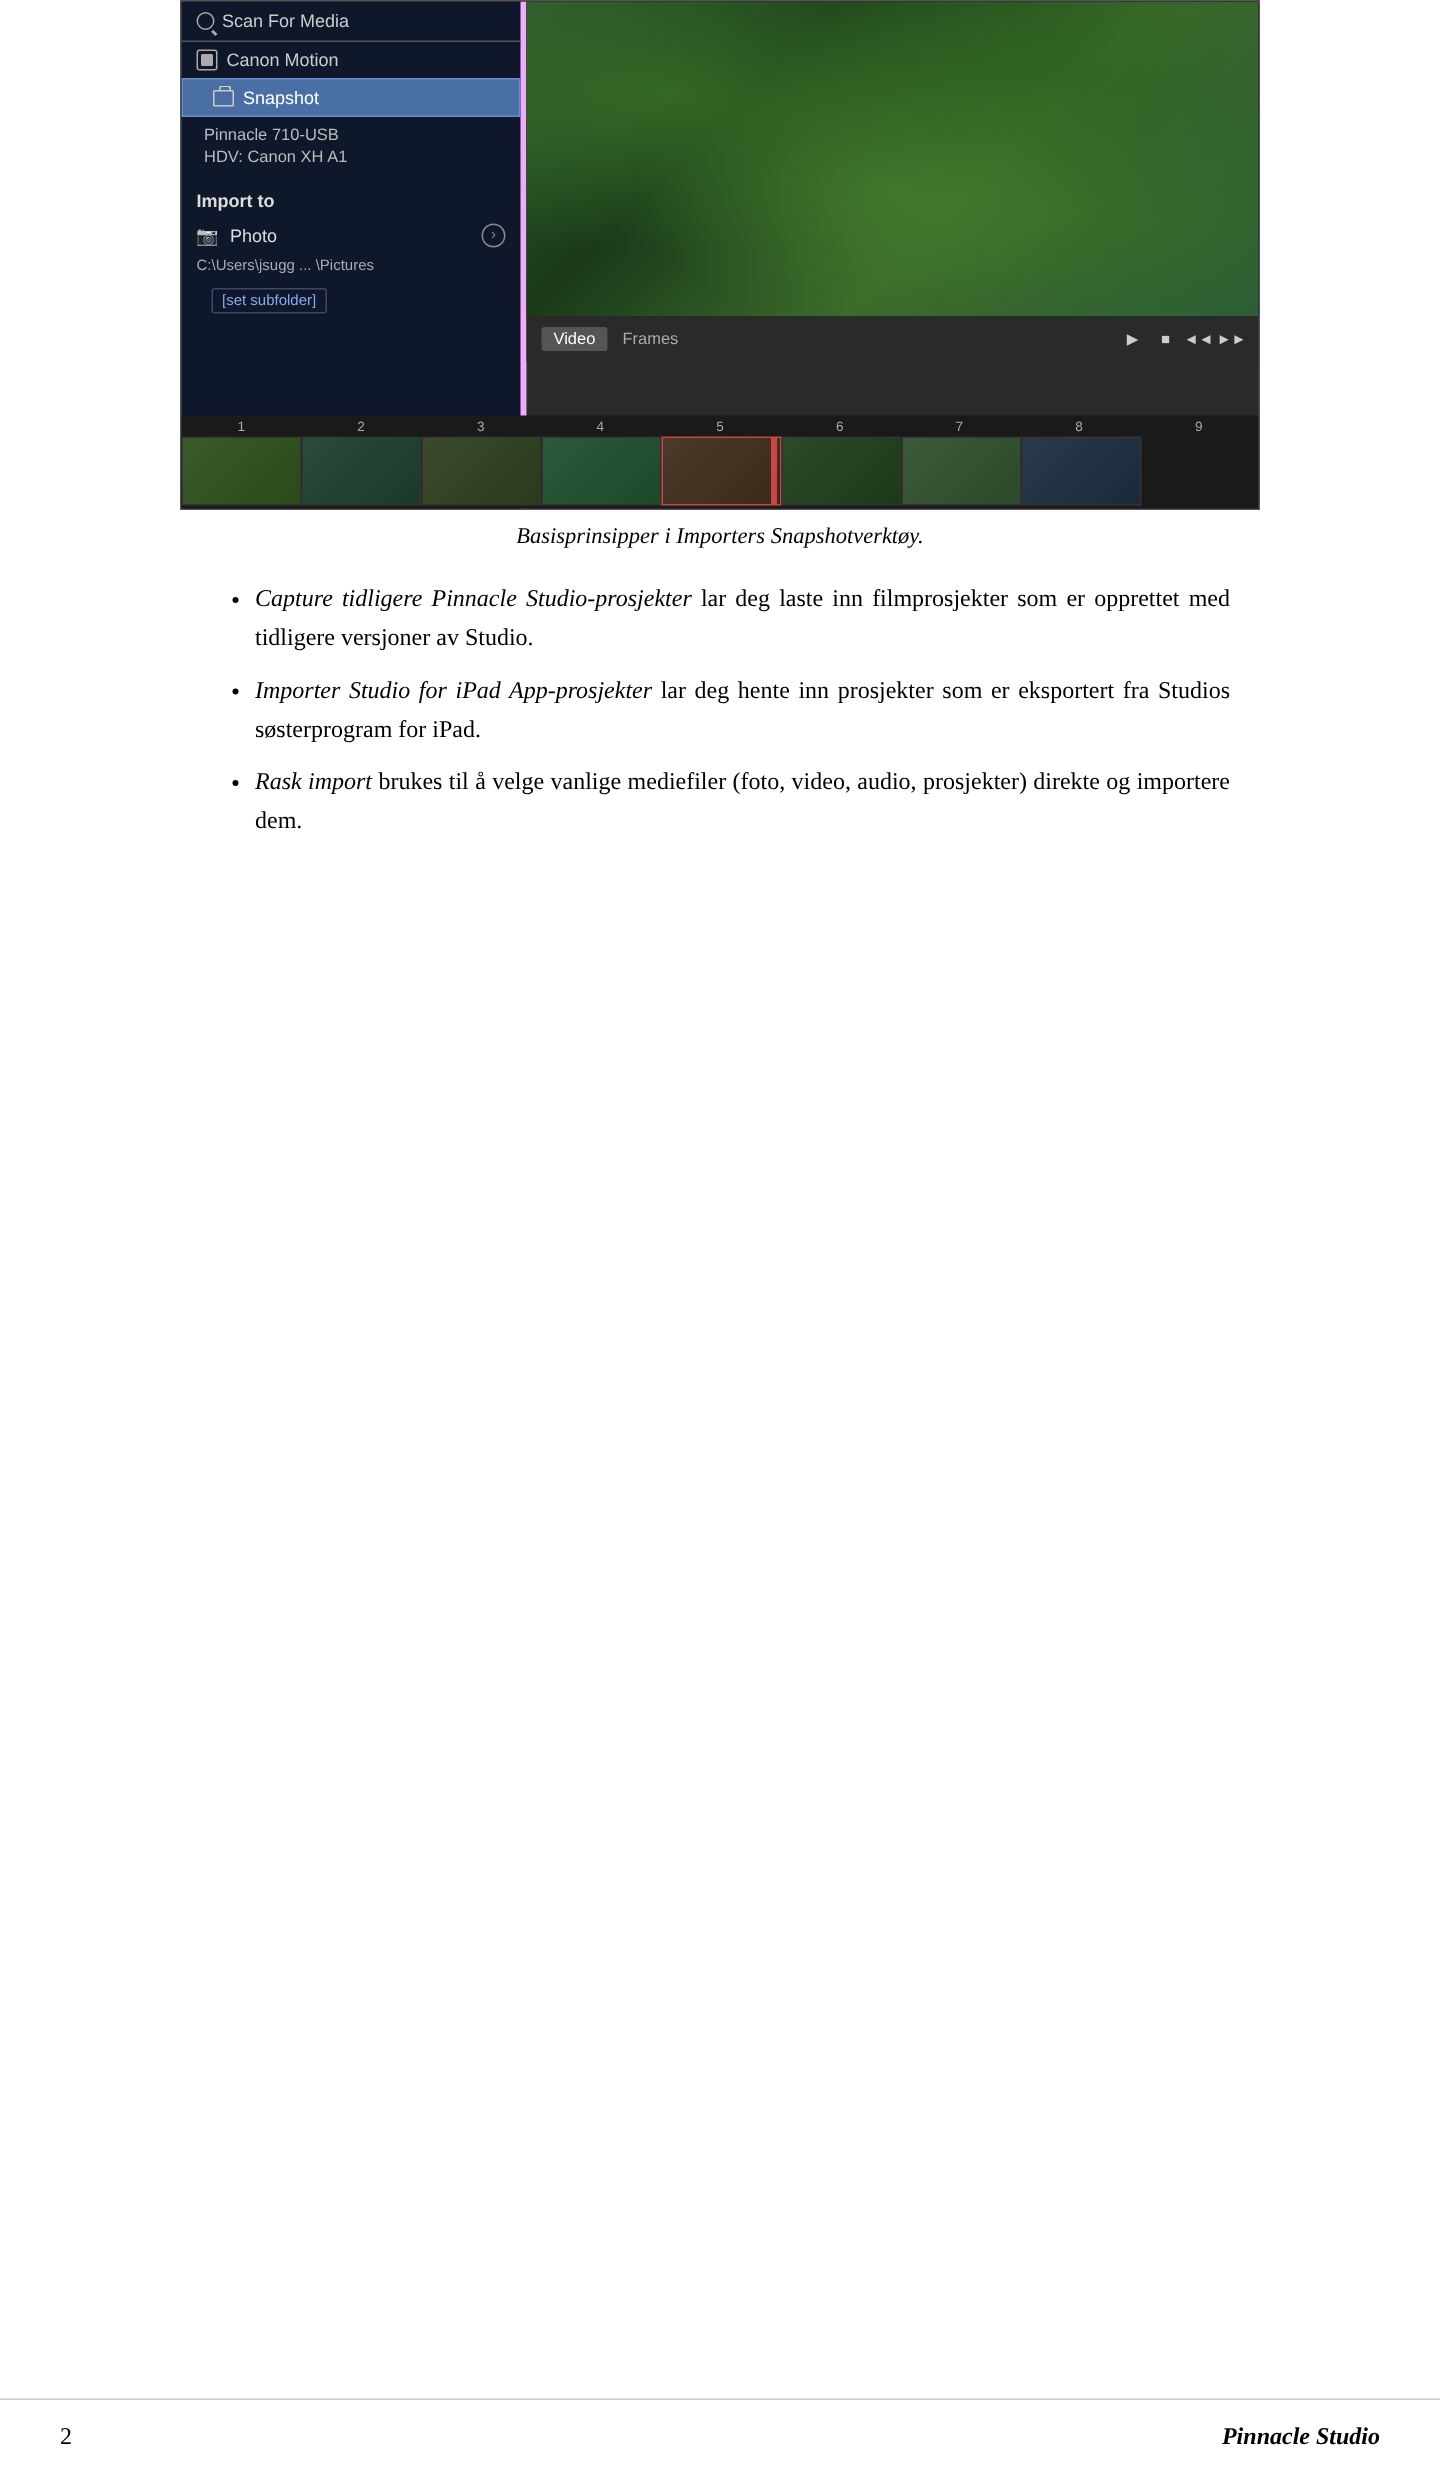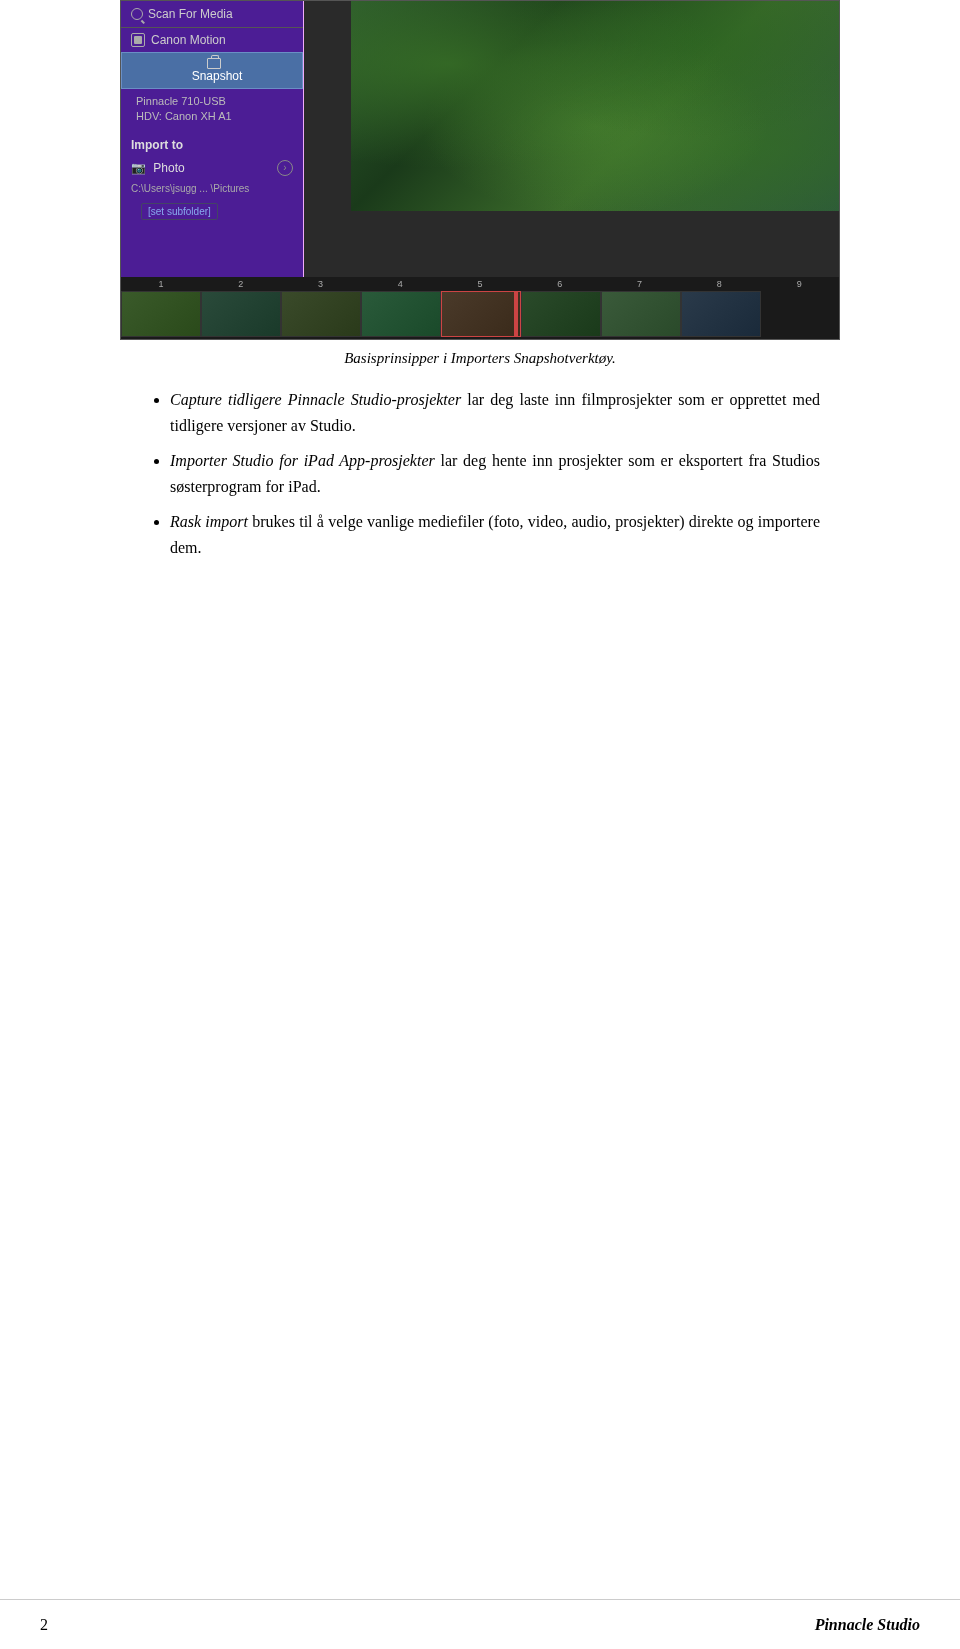--- a/index.html
+++ b/index.html
@@ -22,24 +22,24 @@
       position: relative;
       height: 340px;
       overflow: hidden;
     }
 
     
     .ui-left-panel {
       position: absolute;
       left: 0;
       top: 0;
-      width: 183px;
+      width: 230px;
       height: 100%;
-      background: #4c1d95;
-      border-right: 1px solid #f0abfc;
+      background: #0f172a;
+      border-right: 4px solid #f0abfc;
     }
 
     .ui-scan-for-media {
       display: flex;
       align-items: center;
       padding: 6px 10px;
       color: #ccc;
       font-family: Arial, sans-serif;
       font-size: 12px;
       border-bottom: 1px solid #555;
@@ -96,21 +96,20 @@
 
     .ui-snapshot-item {
       display: flex;
       align-items: center;
       padding: 5px 10px 5px 20px;
       color: #fff;
       font-family: Arial, sans-serif;
       font-size: 12px;
       background: #4a6fa5;
       border: 1px solid #6a8fc5;
-      flex-direction: column;
     }
 
     .ui-snapshot-item .snap-icon {
       width: 14px;
       height: 11px;
       border: 1.5px solid #ccc;
       border-radius: 1px;
       display: inline-block;
       margin-right: 6px;
       position: relative;
@@ -458,20 +457,31 @@
     <div class="ui-path-text">C:\Users\jsugg ... \Pictures</div>
     <div style="padding:2px 10px;">
       <span class="ui-subfolder">[set subfolder]</span>
     </div>
   </div>
 
   <div class="ui-right-panel">
     <div class="video-preview"></div>
   </div>
 
+  <div class="ui-controls-bar">
+    <span class="ui-tab-video">Video</span>
+    <span class="ui-tab-frames">Frames</span>
+    <div class="spacer"></div>
+    <div class="play-controls">
+      <span class="ctrl-btn">▶</span>
+      <span class="ctrl-btn">■</span>
+      <span class="ctrl-btn">◄◄</span>
+      <span class="ctrl-btn">►►</span>
+    </div>
+  </div>
 
 
   <div class="ui-filmstrip">
     <div class="film-numbers">
       <div class="film-num">1</div>
       <div class="film-num">2</div>
       <div class="film-num">3</div>
       <div class="film-num">4</div>
       <div class="film-num">5</div>
       <div class="film-num">6</div>

